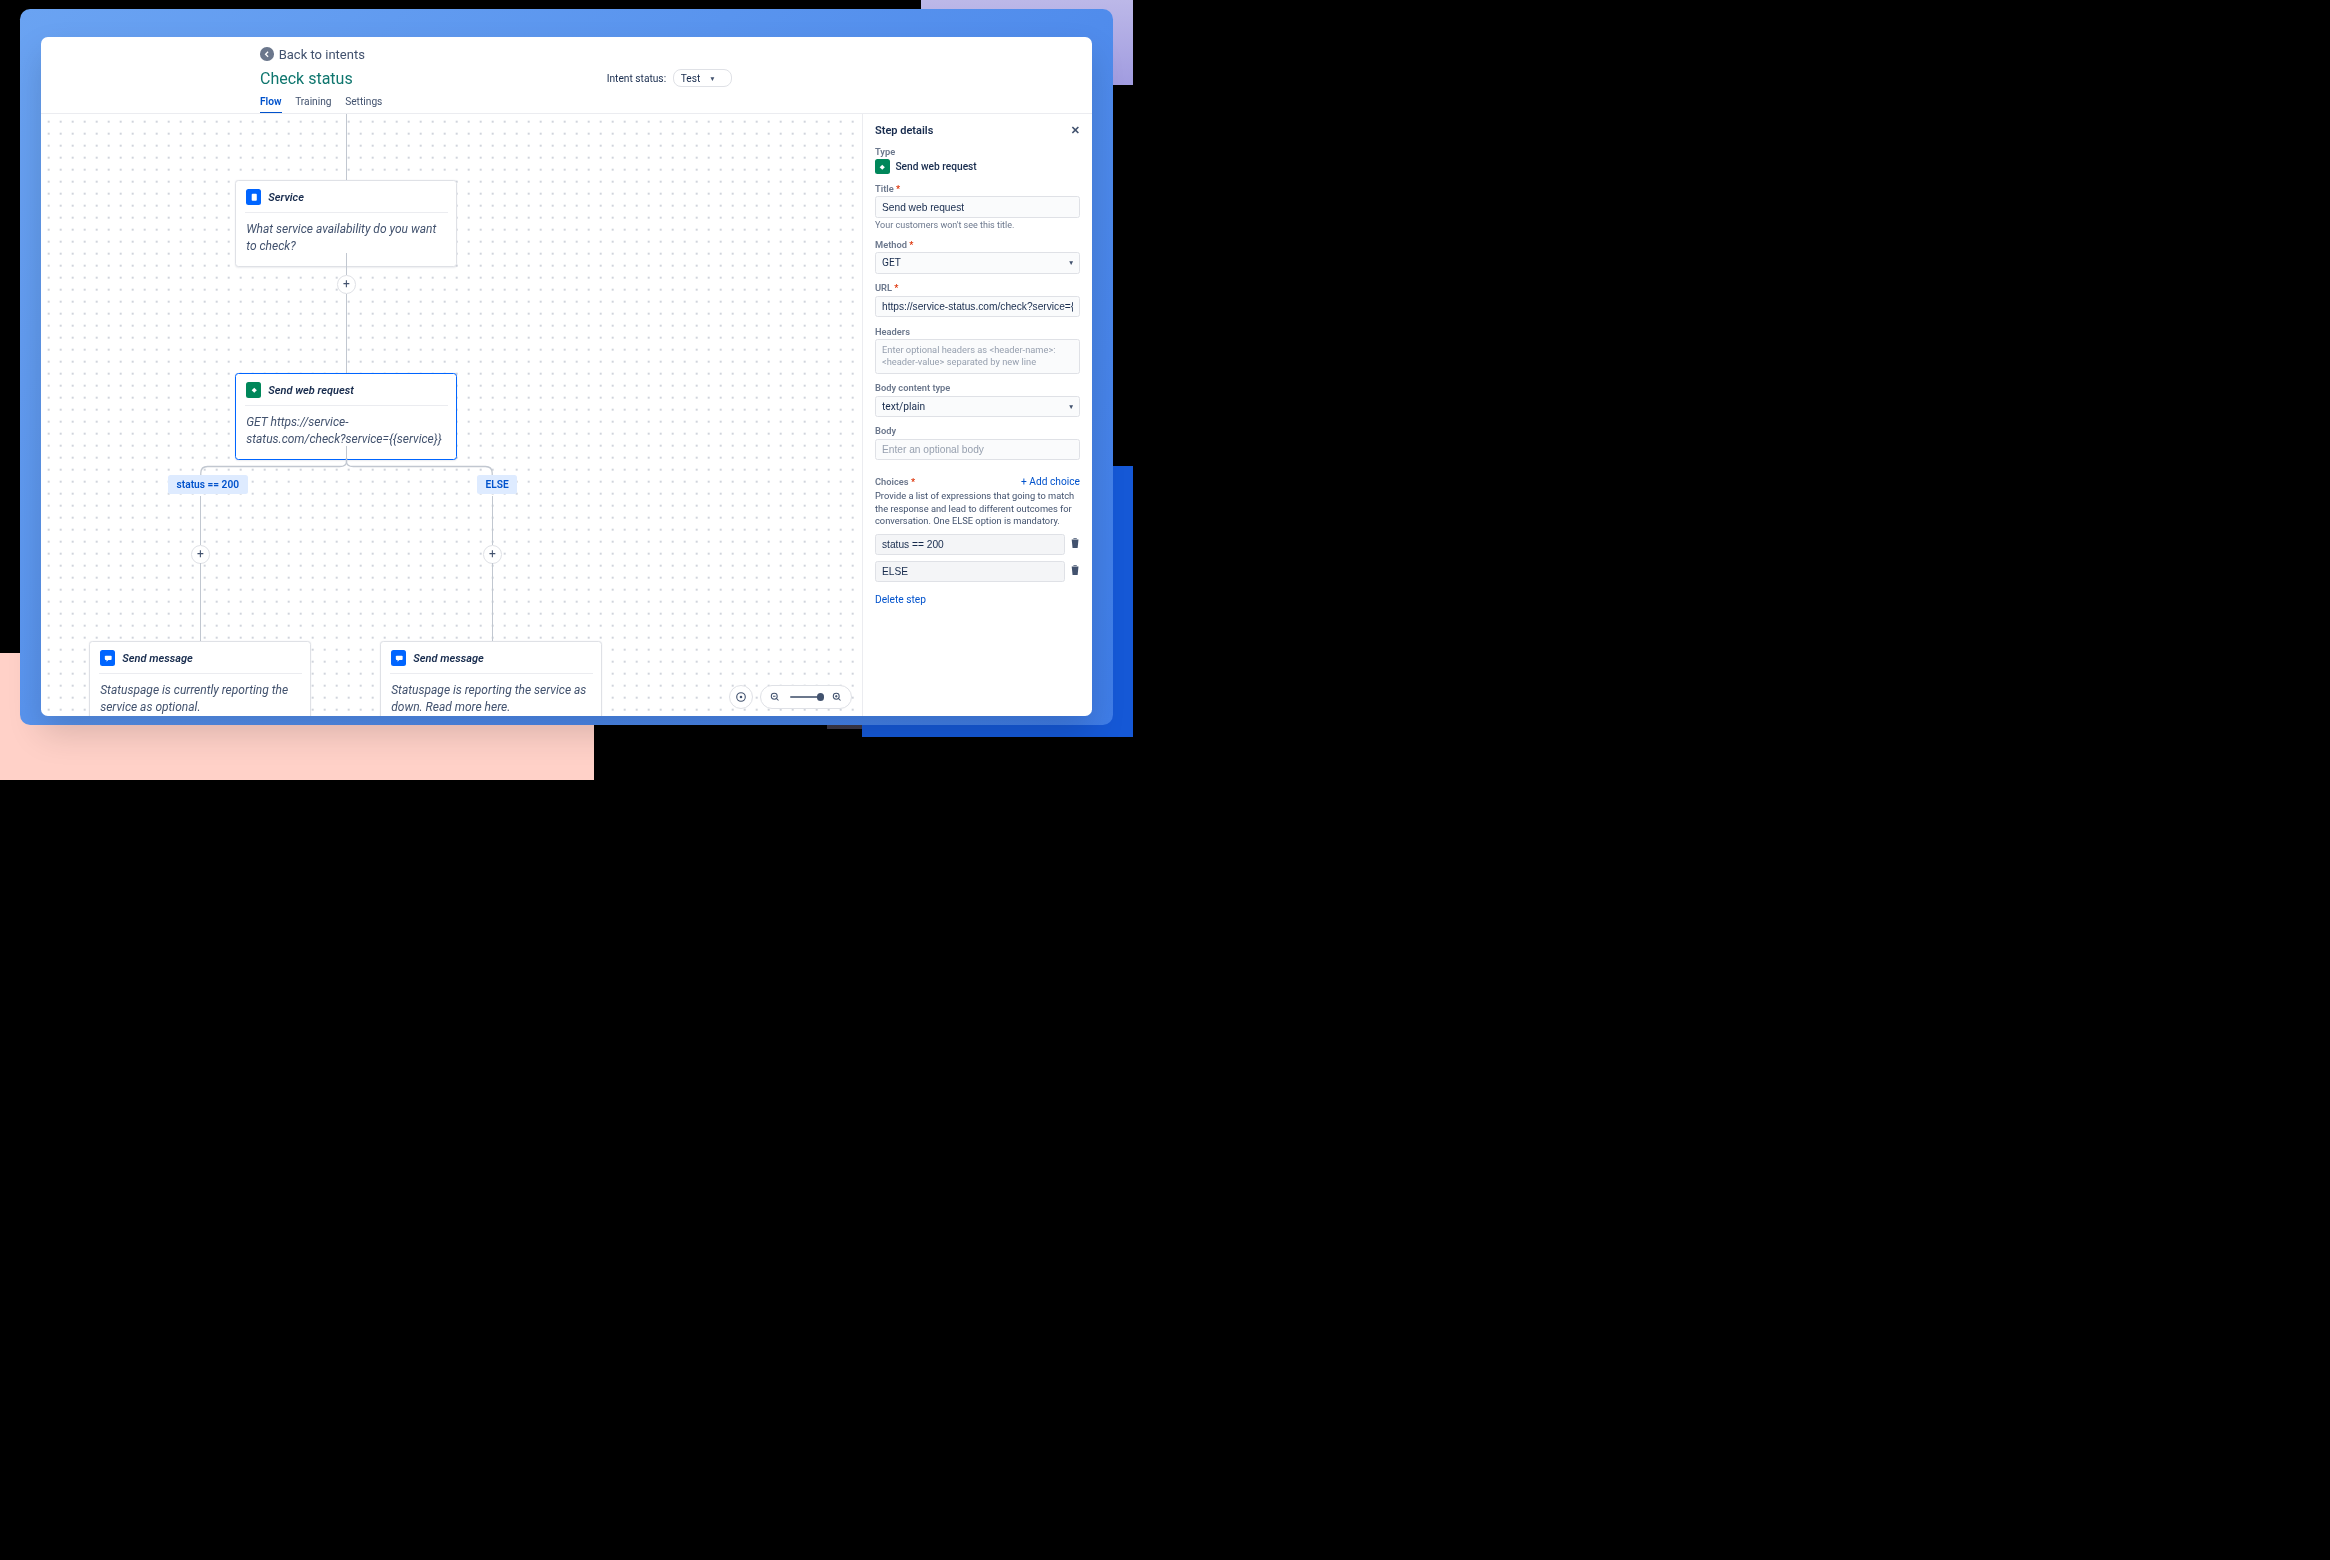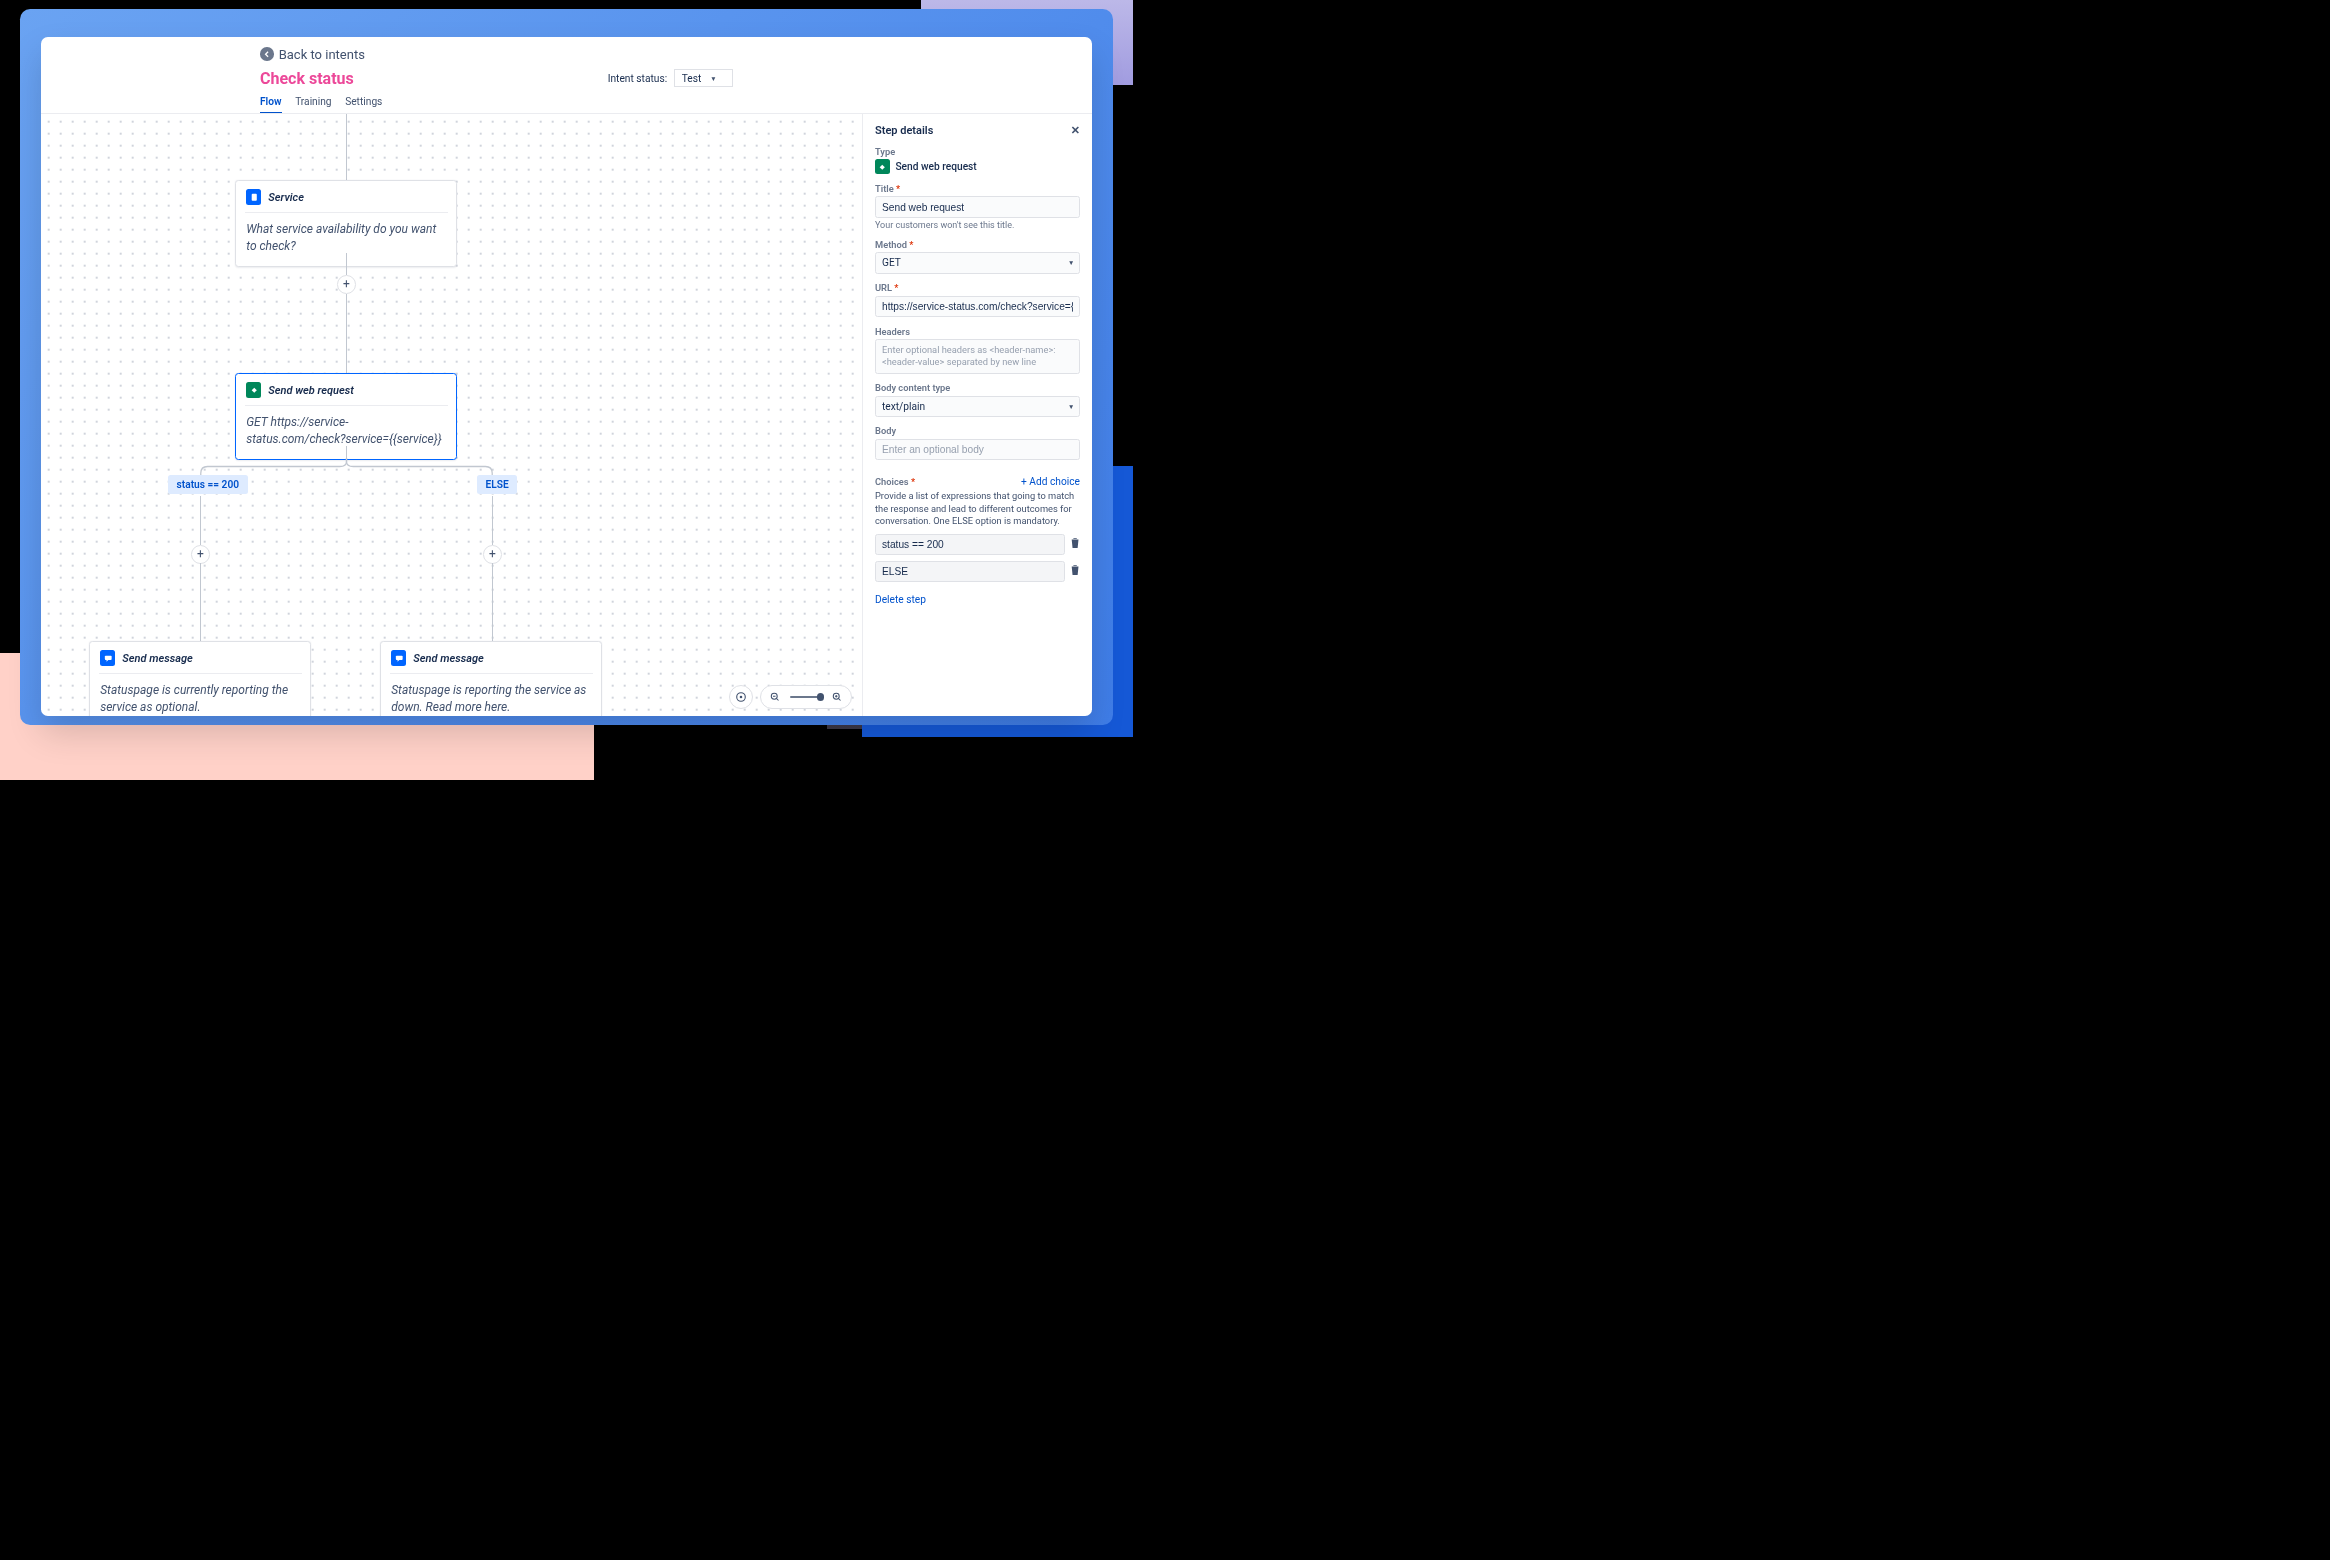--- a/index.html
+++ b/index.html
@@ -26,23 +26,23 @@
   box-shadow: 0 17px 34px rgba(0,0,0,0.15);
   overflow: hidden;
 }
 .topbar {
   padding: 8.5px 0 0 0;
 }
 .top-inner { margin-left: 219px; }
 .back-link { display: inline-flex; align-items: center; gap: 5.1px; color: #42526e; font-size: 13px; cursor: pointer; }
 .back-icon { width: 13.6px; height: 13.6px; background: #6b778c; border-radius: 50%; display: flex; align-items: center; justify-content: center; color: #fff; font-size: 8.5px; }
 .title-row { display: flex; align-items: center; margin-top: 6.8px; }
-.page-title { font-size: 16px; font-weight: 700; color: #ec4899; }
+.page-title { font-size: 16px; font-weight: 400; color: #0f766e; }
 .status-row { margin-left: 254px; display: flex; align-items: center; gap: 6.8px; font-size: 10.2px; color: #172b4d; }
-.status-select { border: 0.8px solid #dfe1e6; border-radius: 0; padding: 2.5px 17px 2.5px 6.8px; font-size: 10.2px; background: #fff; position: relative; display: inline-flex; align-items: center; gap: 10.2px; cursor: pointer; }
+.status-select { border: 0.8px solid #dfe1e6; border-radius: 8px; padding: 2.5px 17px 2.5px 6.8px; font-size: 10.2px; background: #fff; position: relative; display: inline-flex; align-items: center; gap: 10.2px; cursor: pointer; }
 .chev { font-size: 7.6px; color: #42526e; }
 .tabs { display: flex; gap: 13.6px; margin-top: 8.5px; font-size: 10.2px; }
 .tab { color: #42526e; padding-bottom: 5.1px; cursor: pointer; }
 .tab.active { color: #0052cc; border-bottom: 1.7px solid #0052cc; font-weight: 600; }
 .divider-h { height: 0.8px; background: #ebecf0; width: 100%; }
 .main { flex: 1; display: flex; overflow: hidden; }
 .canvas {
   flex: 1;
   position: relative;
   background-image: radial-gradient(circle, #d0d4dc 0.8px, transparent 0.8px);

